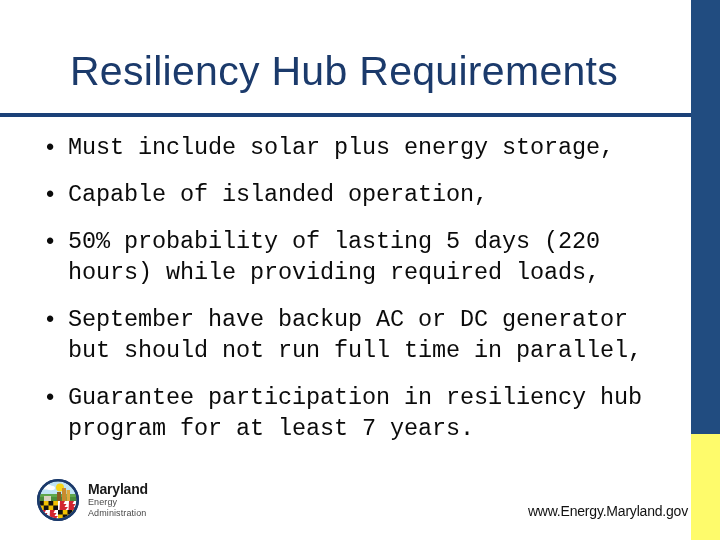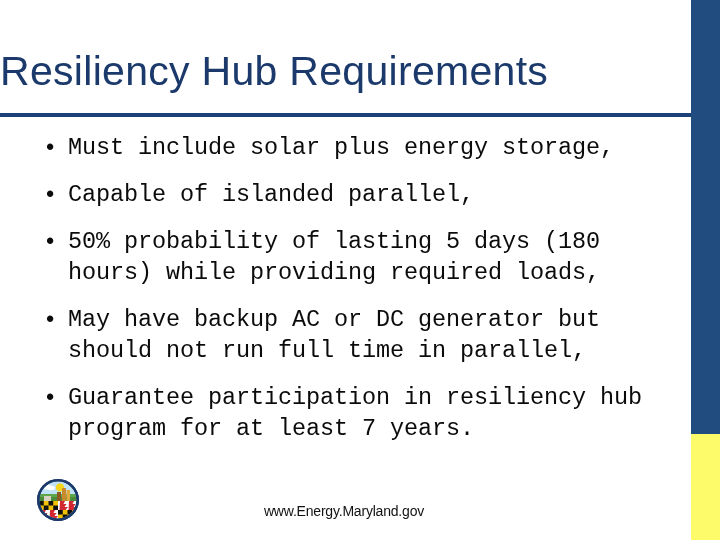--- a/index.html
+++ b/index.html
@@ -46,21 +46,21 @@
     top: 34px;
     width: 688px;
     height: 74px;
   }
   #slide-title {
     font-family: "Liberation Sans", sans-serif;
     font-size: 41px;
     font-weight: 400;
     color: #1B3A6B;
     letter-spacing: 0.3px;
-    text-align: left;
+    text-align: center;
     line-height: 74px;
     white-space: nowrap;
   }
   #title-rule {
     position: absolute;
     left: 0;
     top: 113px;
     width: 691px;
     height: 4px;
     background: #1B4178;
@@ -132,21 +132,21 @@
     font-weight: 400;
     color: #4a4a4a;
     margin-top: 2px;
     letter-spacing: 0.1px;
   }
   #footer-url {
     position: absolute;
     left: 0;
     top: 503px;
     width: 688px;
-    text-align: center;
+    text-align: right;
     font-family: "Liberation Sans", sans-serif;
     font-size: 14px;
     color: #111111;
     letter-spacing: -0.2px;
   }
 </style>
 </head>
 <body>
 
 <div id="slide">
@@ -159,29 +159,29 @@
   </div>
   <div id="title-rule"></div>
 
   <ul id="body-list">
     <li class="bullet-item">
       <span class="bullet-marker">•</span>
       <span class="bullet-text">Must include solar plus energy storage,</span>
     </li>
     <li class="bullet-item">
       <span class="bullet-marker">•</span>
-      <span class="bullet-text">Capable of islanded parallel,</span>
-    </li>
-    <li class="bullet-item">
-      <span class="bullet-marker">•</span>
-      <span class="bullet-text">50% probability of lasting 5 days (180 hours) while providing required loads,</span>
-    </li>
-    <li class="bullet-item">
-      <span class="bullet-marker">•</span>
-      <span class="bullet-text">May have backup AC or DC generator but should not run full time in parallel,</span>
+      <span class="bullet-text">Capable of islanded operation,</span>
+    </li>
+    <li class="bullet-item">
+      <span class="bullet-marker">•</span>
+      <span class="bullet-text">50% probability of lasting 5 days (220 hours) while providing required loads,</span>
+    </li>
+    <li class="bullet-item">
+      <span class="bullet-marker">•</span>
+      <span class="bullet-text">September have backup AC or DC generator but should not run full time in parallel,</span>
     </li>
     <li class="bullet-item">
       <span class="bullet-marker">•</span>
       <span class="bullet-text">Guarantee participation in resiliency hub program for at least 7 years.</span>
     </li>
   </ul>
 
   <div id="footer-logo">
     <div id="logo-mark">
       <svg width="44" height="44" viewBox="0 0 44 44" aria-hidden="true">
@@ -224,17 +224,22 @@
           <g fill="#111111">
             <rect x="22" y="32" width="4.75" height="4.5"></rect>
             <rect x="31.5" y="32" width="4.75" height="4.5"></rect>
             <rect x="26.75" y="36.5" width="4.75" height="4.5"></rect>
             <rect x="36.25" y="36.5" width="4.75" height="4.5"></rect>
           </g>
         </g>
         <circle cx="22" cy="22" r="19.7" fill="none" stroke="#1B3A6B" stroke-width="2.6"></circle>
       </svg>
     </div>
+    <div id="logo-wordmark">
+      <div id="logo-line1">Maryland</div>
+      <div id="logo-line2">Energy</div>
+      <div id="logo-line3">Administration</div>
+    </div>
   </div>
 
   <div id="footer-url">www.Energy.Maryland.gov</div>
 
 </div>
 
 </body></html>

